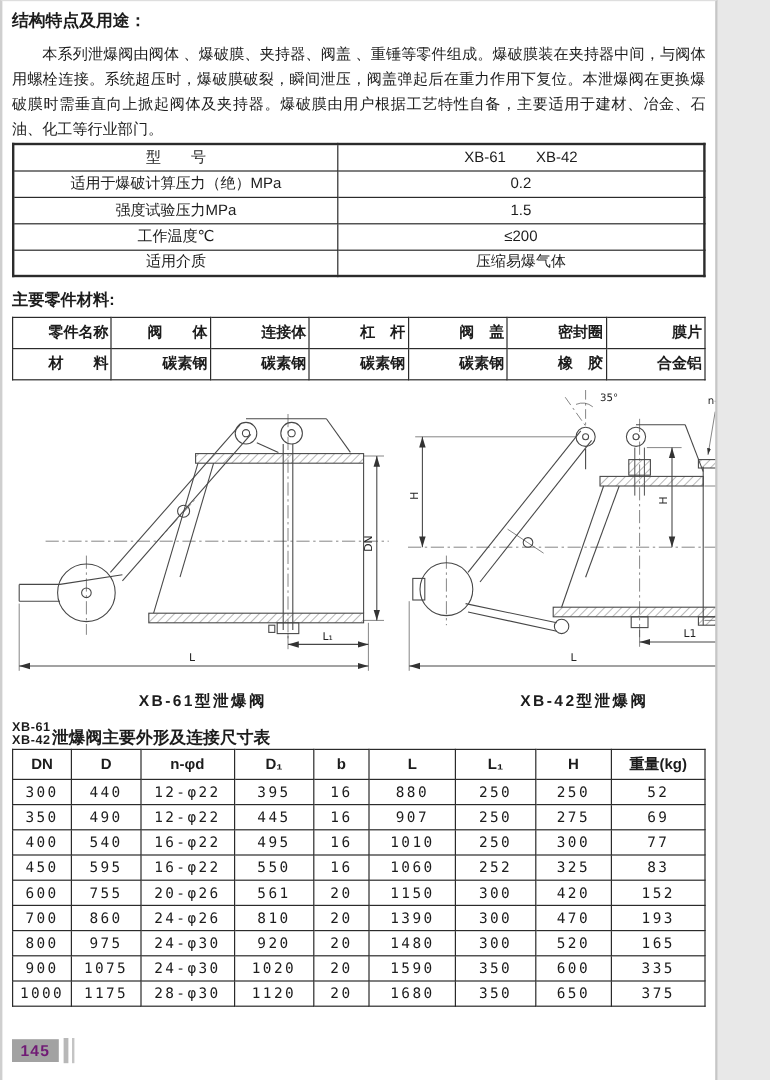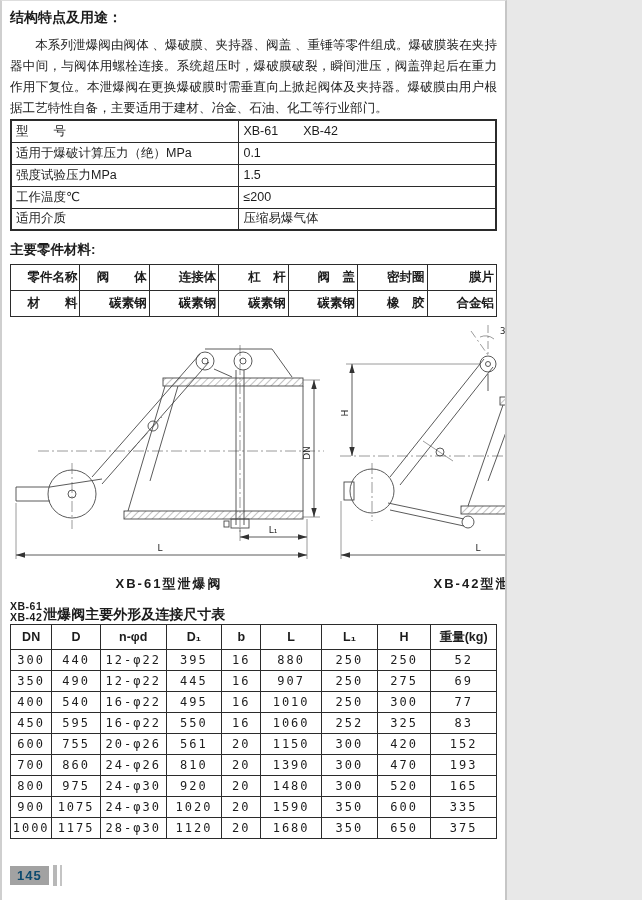--- a/index.html
+++ b/index.html
@@ -1,42 +1,42 @@
 <!DOCTYPE html>
 <html><head>
 <meta charset="utf-8">
 <style>
   html,body{margin:0;padding:0;background:#e8e8e8;}
   *{box-sizing:border-box;}
   .page{
-    position:relative;width:507px;height:900px;background:#ffffff;
+    position:relative;width:598px;height:900px;background:#ffffff;
     font-family:"Liberation Sans","DejaVu Sans",sans-serif;color:#1c1c1c;
     border-left:2px solid #cfcfcf;border-right:2px solid #c6c6c6;border-top:1px solid #dedede;
     padding:6px 8px 0 8px;overflow:hidden;
   }
   h1.sec{font-size:14px;font-weight:bold;margin:2px 0 8px 0;}
   h2.sec{font-size:13.5px;font-weight:bold;margin:10px 0 5px 0;}
   .para{font-size:12.6px;line-height:21px;text-align:justify;text-indent:2em;margin:0;}
   table{border-collapse:collapse;width:100%;table-layout:fixed;}
   table.perf{border:2px solid #2b2b2b;}
-  table.perf td{border:1px solid #2b2b2b;height:22px;text-align:left;font-size:12.5px;padding:0 4px;}
+  table.perf td{border:1px solid #2b2b2b;height:22px;text-align:center;font-size:12.5px;padding:0 4px;}
   table.mat{border:1.5px solid #2b2b2b;}
   table.mat td{border:1px solid #2b2b2b;height:26px;text-align:right;font-size:12.5px;font-weight:bold;padding:0 2px;}
   table.dims{border:1.5px solid #2b2b2b;}
   table.dims th{border:1px solid #2b2b2b;height:25px;text-align:center;font-size:12.5px;font-weight:bold;padding:0;}
   table.dims td{border:1px solid #2b2b2b;height:21px;text-align:center;font-size:12px;letter-spacing:2px;padding:0;font-family:"DejaVu Sans Mono","Liberation Mono",monospace;}
   .figs{display:flex;justify-content:space-between;margin-top:4px;}
   .fig{width:318px;}
   .fig svg{display:block;}
   .fig .cap{text-align:center;font-size:13px;font-weight:bold;letter-spacing:2px;margin-top:2px;}
   .dimtitle{display:flex;align-items:flex-end;margin:8px 0 2px 0;}
   .models{font-size:10.5px;line-height:10.5px;font-weight:bold;letter-spacing:.5px;}
   .dimtitle .t{font-size:14px;font-weight:bold;margin-left:1px;line-height:15px;}
   .footer{position:absolute;left:8px;bottom:14px;display:flex;align-items:center;}
-  .pagenum{background:#a2a2a2;color:#0c4a6e;font-size:13px;font-weight:bold;padding:2px 7px;letter-spacing:1px;}
+  .pagenum{background:#a2a2a2;color:#701a75;font-size:13px;font-weight:bold;padding:2px 7px;letter-spacing:1px;}
   .bar1{width:4px;height:21px;background:#b8b8b8;margin-left:4px;}
   .bar2{width:2px;height:21px;background:#c4c4c4;margin-left:3px;}
   svg text{font-family:"DejaVu Sans","Liberation Sans",sans-serif;fill:#222;}
 </style>
 </head>
 <body>
 
 <div class="page">
 
   <h1 class="sec">结构特点及用途：</h1>
@@ -47,21 +47,21 @@
         <col style="width:47%">
         <col>
       </colgroup>
     <tbody>
         <tr>
           <td>型　　号</td>
           <td>XB-61　　XB-42</td>
         </tr>
         <tr>
           <td>适用于爆破计算压力（绝）MPa</td>
-          <td>0.1</td>
+          <td>0.2</td>
         </tr>
         <tr>
           <td>强度试验压力MPa</td>
           <td>1.5</td>
         </tr>
         <tr>
           <td>工作温度℃</td>
           <td>≤200</td>
         </tr>
         <tr>

